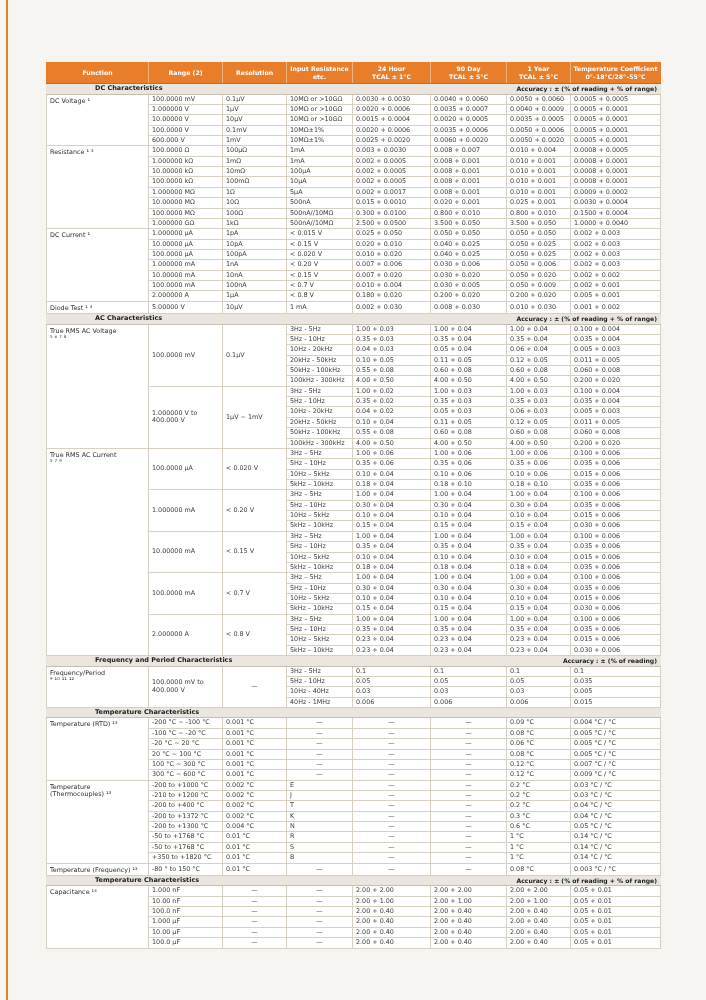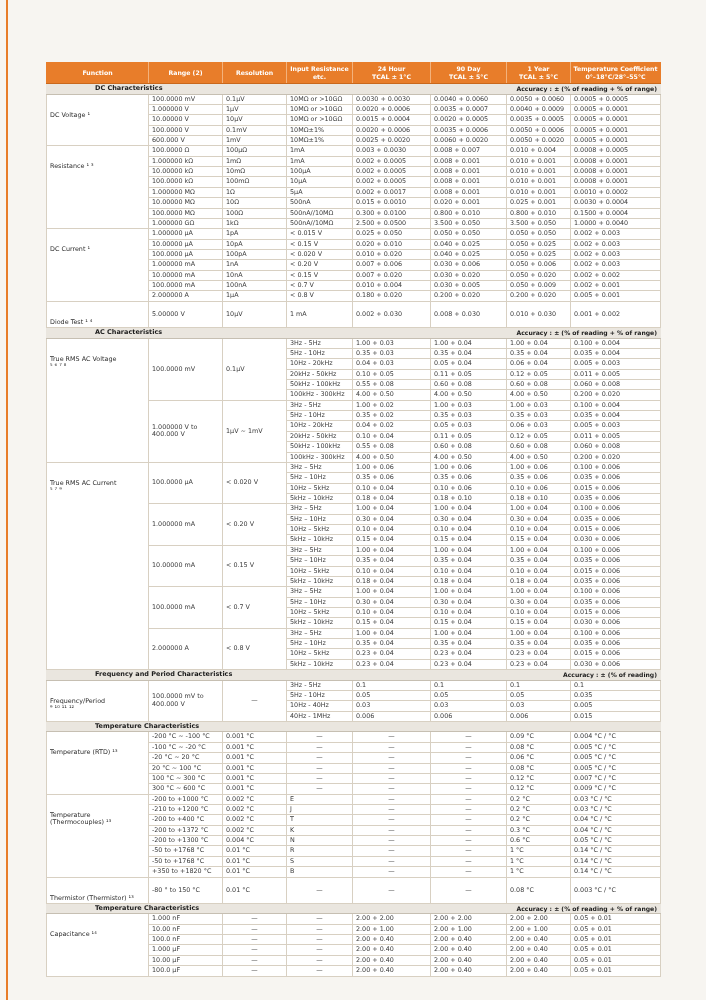--- a/index.html
+++ b/index.html
@@ -27,21 +27,21 @@
     height:9.6px; vertical-align:middle; text-align:left;
   }
   tr.section-row td {
     background:var(--section-bg); color:#1c1c1c; font-weight:bold;
     height:10px;
     border-left-color:var(--section-bg); border-right-color:var(--section-bg);
     border-top-color:#b5ad9f; border-bottom-color:#c6bfb2;padding-left:48px;
   }
   td.section-title { font-size:6.5px; }
   td.section-note { text-align:right; font-weight:normal; font-size:6.1px; color:#333; }
-  td.fn-cell { vertical-align:top; padding-top:17px; color:#2d2d2d; }
+  td.fn-cell { vertical-align:top; padding-top:3px; color:#2d2d2d; }
   td.dash { text-align:center; }
 </style>
 </head>
 <body>
 
 <div class="accent-bar"></div>
 
 <div class="page">
   <table class="specs">
     <colgroup>
@@ -159,21 +159,21 @@
           <td class="val-cell">0.010 + 0.001</td>
           <td class="val-cell">0.0008 + 0.0001</td>
         </tr>
         <tr class="data-row">
           <td class="range-cell" rowspan="1">1.000000 MΩ</td>
           <td class="res-cell" rowspan="1">1Ω</td>
           <td class="val-cell">5μA</td>
           <td class="val-cell">0.002 + 0.0017</td>
           <td class="val-cell">0.008 + 0.001</td>
           <td class="val-cell">0.010 + 0.001</td>
-          <td class="val-cell">0.0010 + 0.0002</td>
+          <td class="val-cell">0.0009 + 0.0002</td>
         </tr>
         <tr class="data-row">
           <td class="range-cell" rowspan="1">10.00000 MΩ</td>
           <td class="res-cell" rowspan="1">10Ω</td>
           <td class="val-cell">500nA</td>
           <td class="val-cell">0.015 + 0.0010</td>
           <td class="val-cell">0.020 + 0.001</td>
           <td class="val-cell">0.025 + 0.001</td>
           <td class="val-cell">0.0030 + 0.0004</td>
         </tr>
@@ -680,21 +680,21 @@
         <tr class="data-row">
           <td class="range-cell" rowspan="1">+350 to +1820 °C</td>
           <td class="res-cell" rowspan="1">0.01 °C</td>
           <td class="val-cell">B</td>
           <td class="val-cell dash">—</td>
           <td class="val-cell dash">—</td>
           <td class="val-cell">1 °C</td>
           <td class="val-cell">0.14 °C / °C</td>
         </tr>
         <tr class="data-row">
-          <td class="fn-cell" rowspan="1">Thermistor (Thermistor) ¹³</td>
+          <td class="fn-cell" rowspan="1">Temperature (Frequency) ¹³</td>
           <td class="range-cell" rowspan="1">-80 ° to 150 °C</td>
           <td class="res-cell" rowspan="1">0.01 °C</td>
           <td class="val-cell dash">—</td>
           <td class="val-cell dash">—</td>
           <td class="val-cell dash">—</td>
           <td class="val-cell">0.08 °C</td>
           <td class="val-cell">0.003 °C / °C</td>
         </tr>
         <tr class="section-row">
           <td class="section-title" colspan="3">Temperature Characteristics</td>

